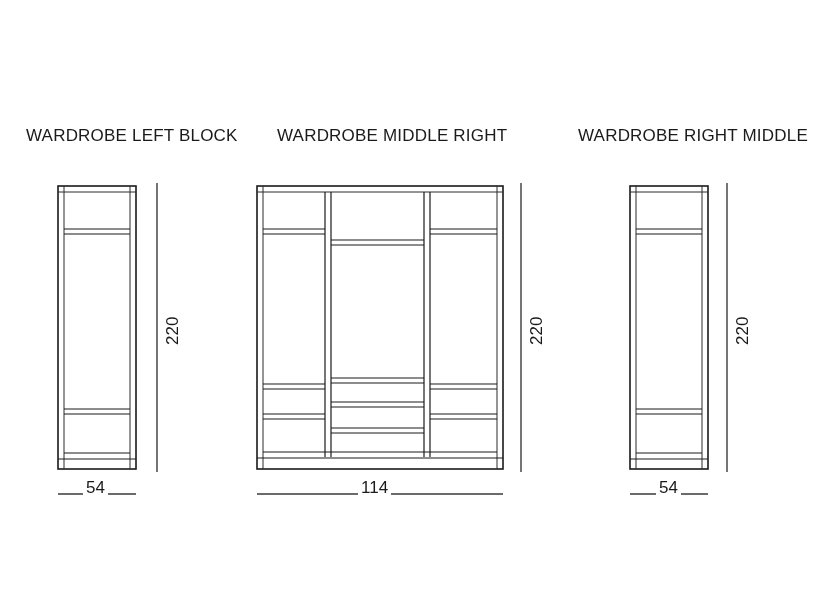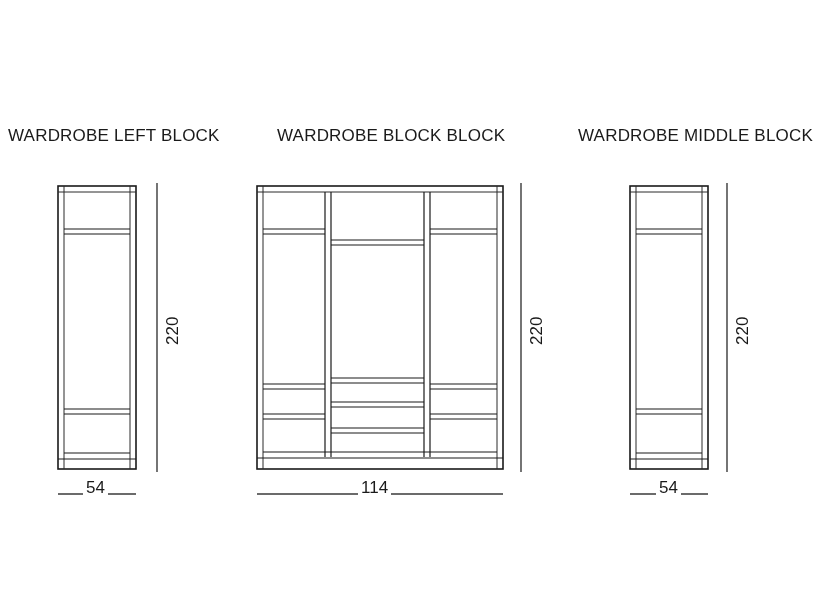--- a/index.html
+++ b/index.html
@@ -22,21 +22,21 @@
     height: 600px;
   }
   .block-title {
     position: absolute;
     font-family: "Liberation Sans", sans-serif;
     font-size: 17px;
     letter-spacing: 0.2px;
     color: #1a1a1a;
     white-space: nowrap;
   }
-  #title-left  { left: 8px;  top: 126px; }
+  #title-left  { left: 26px;  top: 126px; }
   #title-mid   { left: 277px; top: 126px; }
   #title-right { left: 578px; top: 126px; }
 
   .dim-label {
     position: absolute;
     font-family: "Liberation Sans", sans-serif;
     font-size: 17px;
     color: #1a1a1a;
     white-space: nowrap;
     background: #ffffff;
@@ -58,22 +58,22 @@
   .ol  { fill: none; stroke: #1a1a1a; stroke-width: 1.6; }
   .in  { fill: none; stroke: #1a1a1a; stroke-width: 1.2; }
   .thin{ fill: none; stroke: #2b2b2b; stroke-width: 1.0; }
   .dimline { fill: none; stroke: #3a3a3a; stroke-width: 1.4; }
   .panel { fill: #ffffff; }
 </style>
 </head>
 <body>
 
 <div class="block-title" id="title-left">WARDROBE LEFT BLOCK</div>
-<div class="block-title" id="title-mid">WARDROBE BLOCK BLOCK</div>
-<div class="block-title" id="title-right">WARDROBE MIDDLE BLOCK</div>
+<div class="block-title" id="title-mid">WARDROBE MIDDLE RIGHT</div>
+<div class="block-title" id="title-right">WARDROBE RIGHT MIDDLE</div>
 
 <svg class="canvas" viewBox="0 0 818 600" width="818" height="600">
 
   <g>
 
     <rect class="ol panel" x="58" y="186" width="78" height="283"></rect>
 
     <line class="thin" x1="64" y1="186" x2="64" y2="469"></line>
     <line class="thin" x1="130" y1="186" x2="130" y2="469"></line>
 

